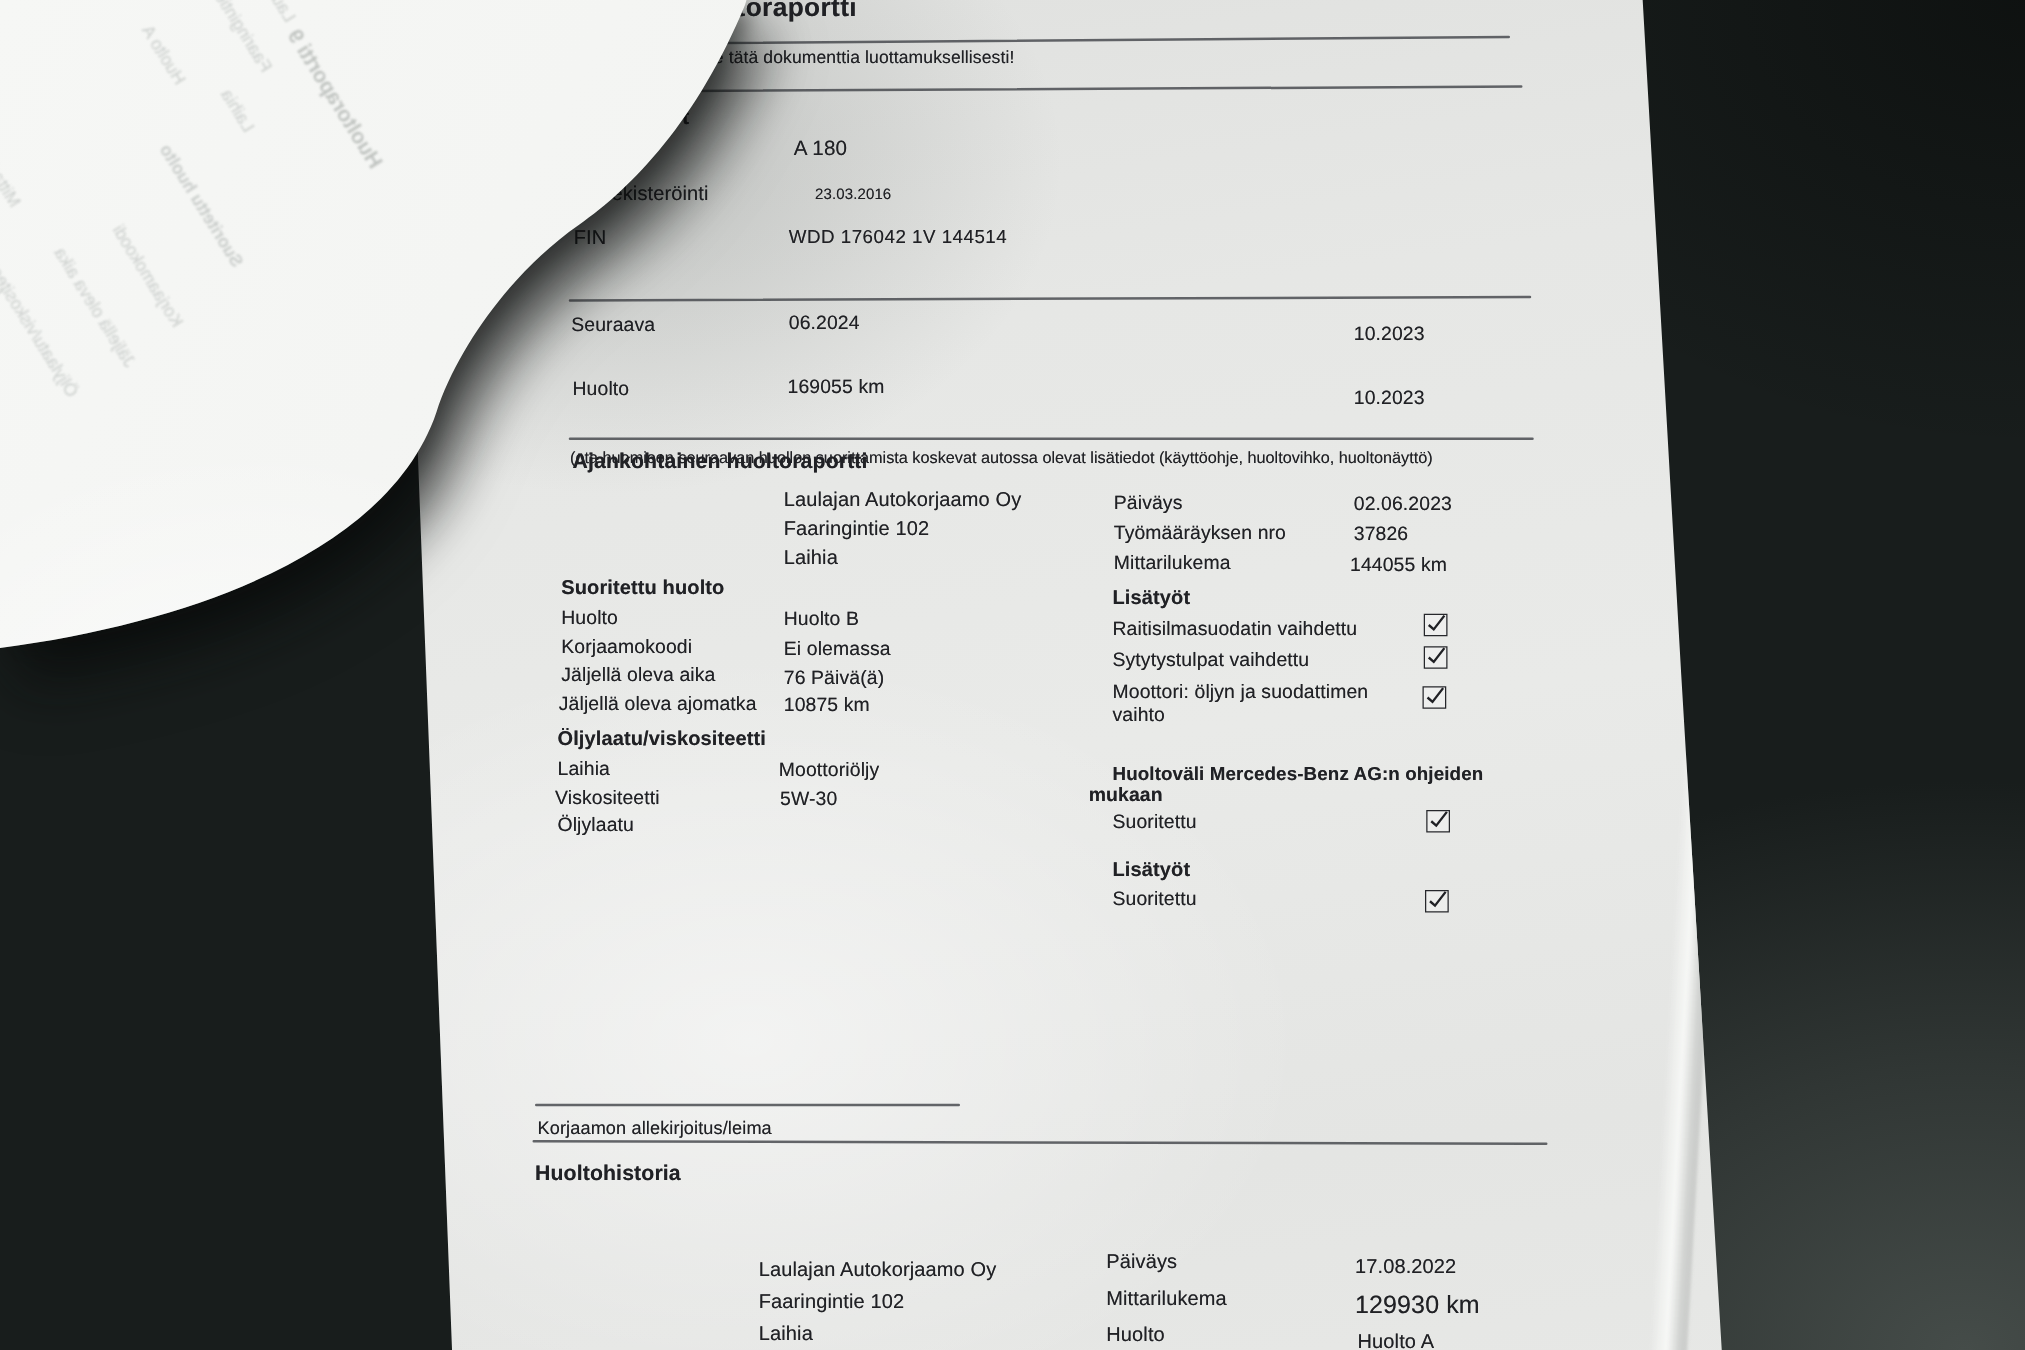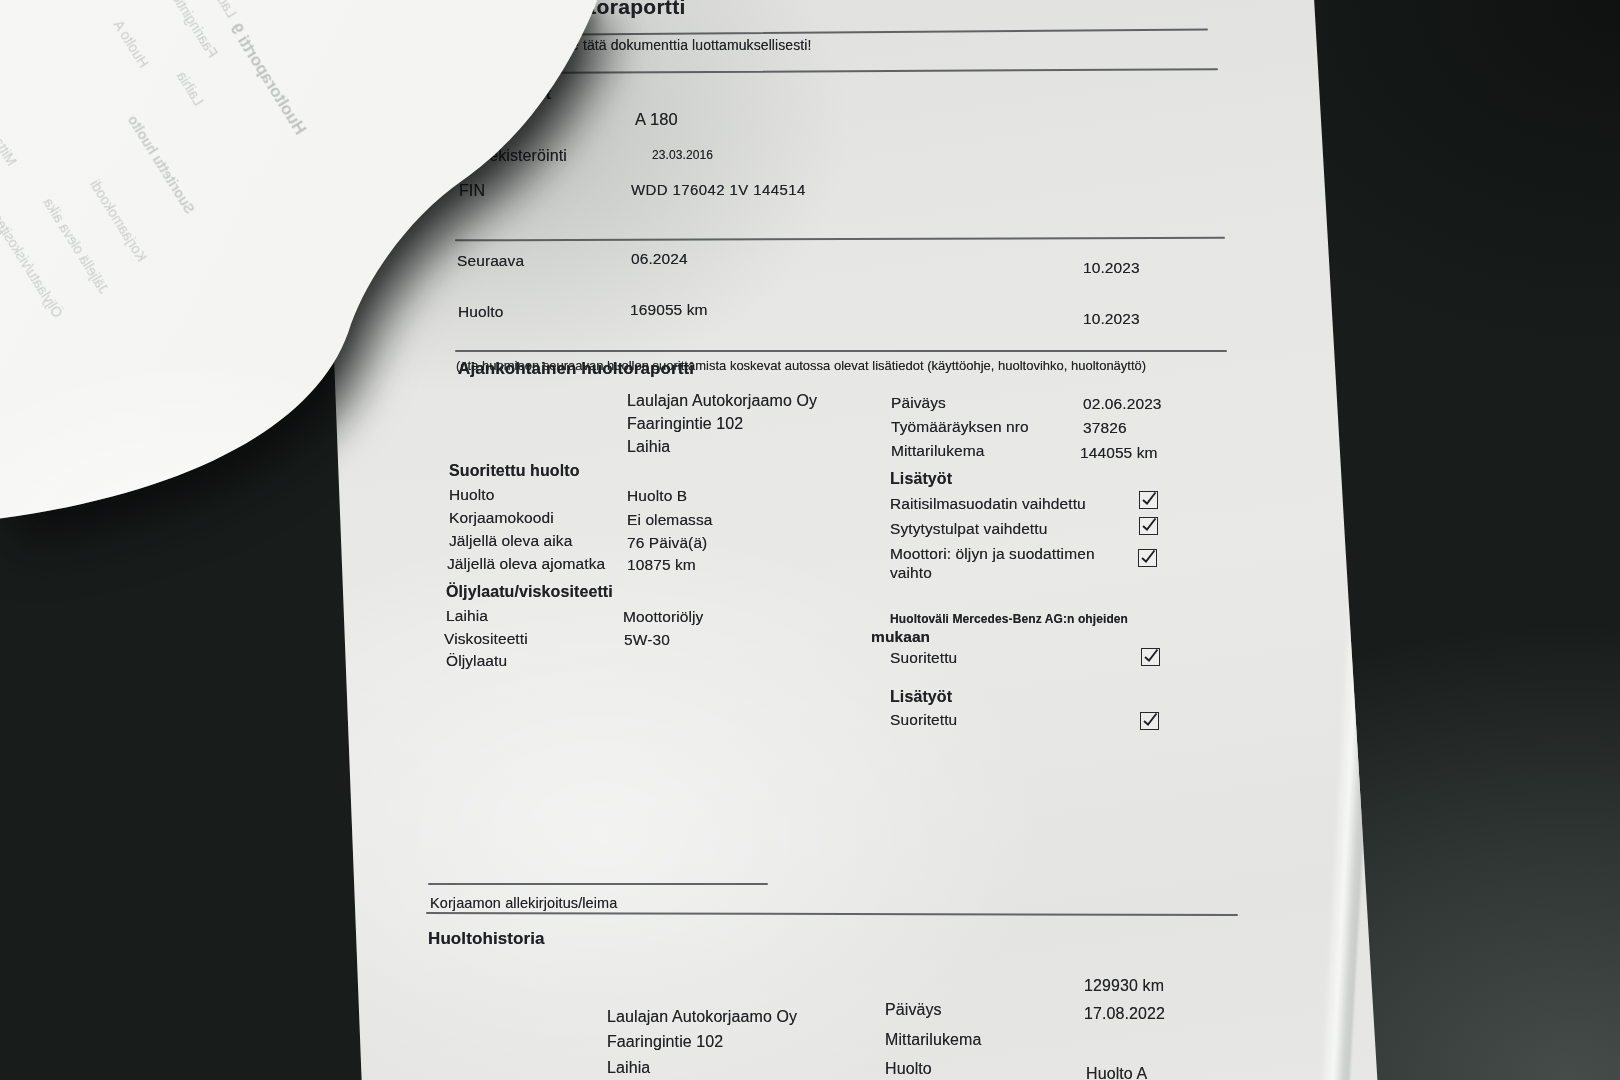--- a/index.html
+++ b/index.html
@@ -119,21 +119,21 @@
         </svg>
     </div>
 
     <div class="t b" style="left:446px;top:582px;font-size:16px">Öljylaatu/viskositeetti</div>
     <div class="t" style="left:446px;top:606px">Laihia</div>
     <div class="t" style="left:623px;top:607px">Moottoriöljy</div>
     <div class="t" style="left:444px;top:629px">Viskositeetti</div>
     <div class="t" style="left:624px;top:630px">5W-30</div>
     <div class="t" style="left:446px;top:651px">Öljylaatu</div>
 
-    <div class="t b" style="left:890px;top:610px;font-size:12px">Huoltoväli Mercedes-Benz AG:n ohjeiden</div>
+    <div class="t b" style="left:890px;top:610px;font-size:15px">Huoltoväli Mercedes-Benz AG:n ohjeiden</div>
     <div class="t b" style="left:871px;top:627px;font-size:15.5px">mukaan</div>
     <div class="t" style="left:890px;top:648px">Suoritettu</div>
     <div class="cbx" style="left:1141px;top:648px">
       <svg viewBox="0 0 17 17">
         <path d="M3 10 L7 13.5 L15.5 2.5" fill="none" stroke="#202125" stroke-width="1.9"></path>
         </svg>
     </div>
 
     <div class="t b" style="left:890px;top:687px;font-size:16px">Lisätyöt</div>
     <div class="t" style="left:890px;top:710px">Suoritettu</div>
@@ -149,21 +149,21 @@
 
     <div class="t b" style="left:428px;top:929px;font-size:17px">Huoltohistoria</div>
 
     <div class="t" style="left:607px;top:1007px;font-size:16px">Laulajan Autokorjaamo Oy</div>
     <div class="t" style="left:607px;top:1032px;font-size:16px">Faaringintie 102</div>
     <div class="t" style="left:607px;top:1058px;font-size:16px">Laihia</div>
 
     <div class="t" style="left:885px;top:1000px;font-size:16px">Päiväys</div>
     <div class="t" style="left:1084px;top:1004px;font-size:16px">17.08.2022</div>
     <div class="t" style="left:885px;top:1030px;font-size:16px">Mittarilukema</div>
-    <div class="t" style="left:1084px;top:976px;font-size:16px">129930 km</div>
+    <div class="t" style="left:1084px;top:1035px;font-size:20px">129930 km</div>
     <div class="t" style="left:885px;top:1059px;font-size:16px">Huolto</div>
     <div class="t" style="left:1086px;top:1064px;font-size:16px">Huolto A</div>
 
     <div class="page-edge"></div>
   </div>
 
   <div class="fold-shadow">
     <div class="fold">
       <div class="ghost big" style="left:310px;top:128px">Huoltoraportti 9</div>
       <div class="ghost" style="left:240px;top:12px">Laulajan Autokorjaamo</div>

